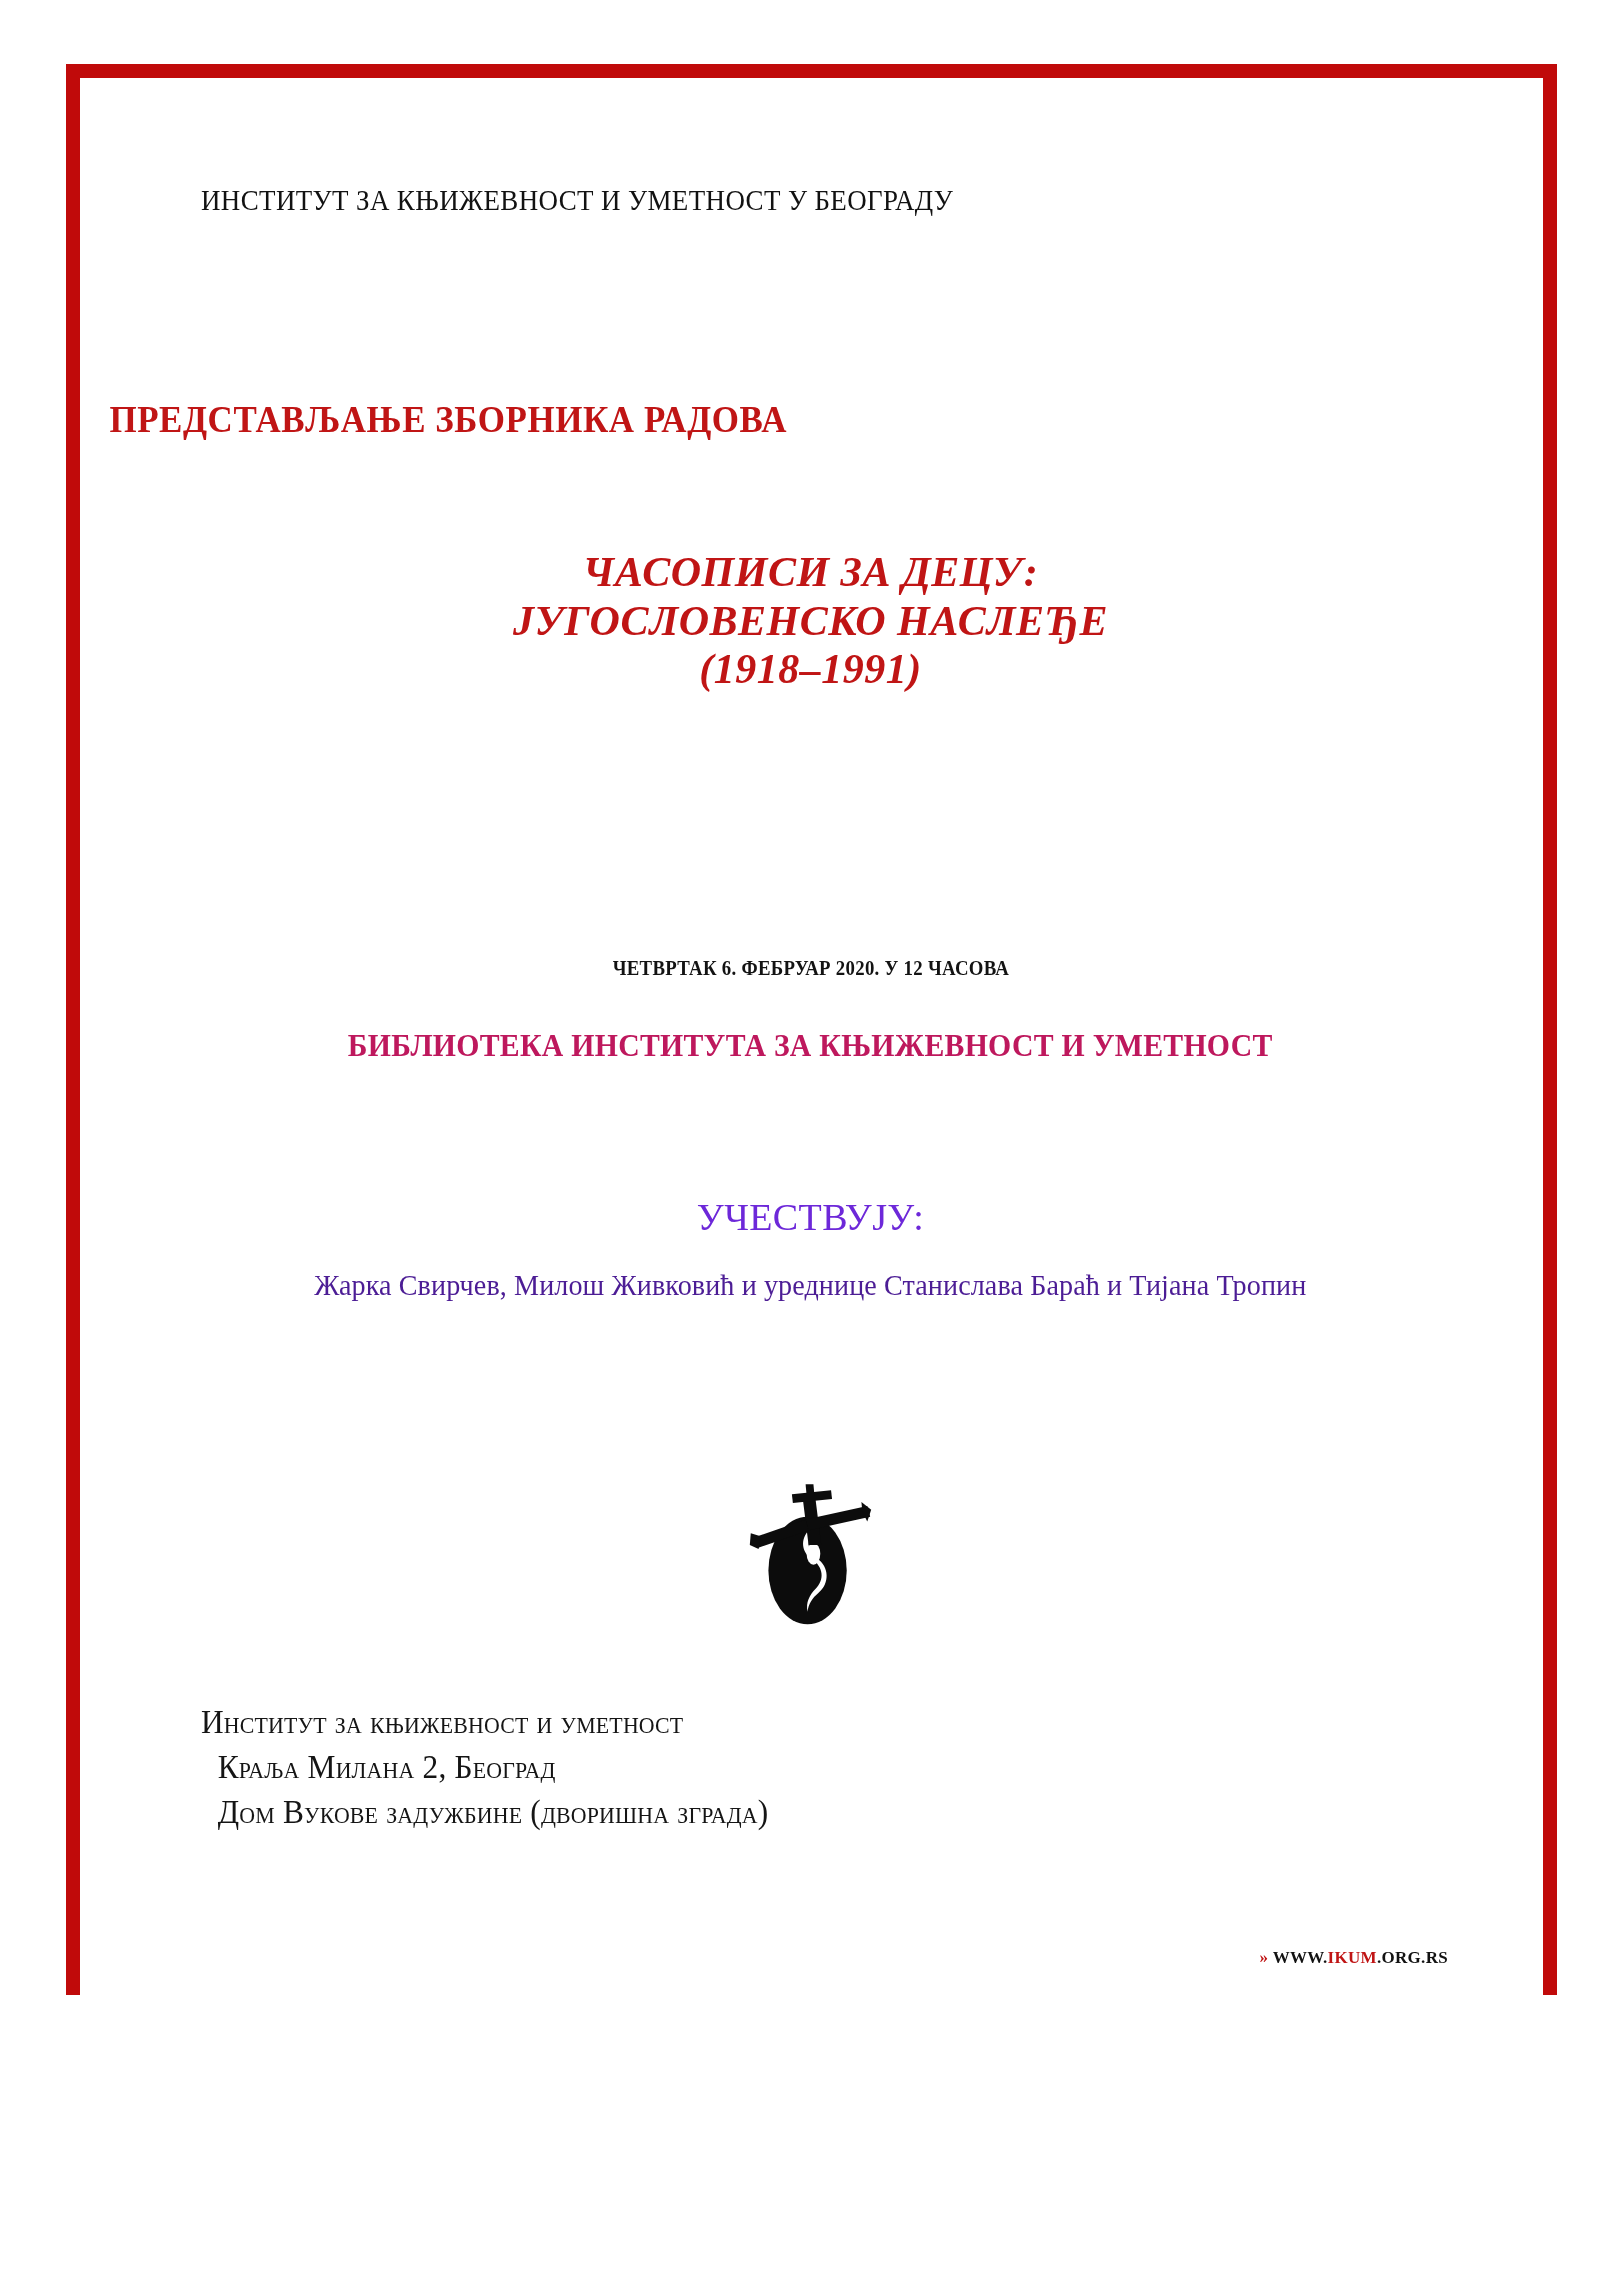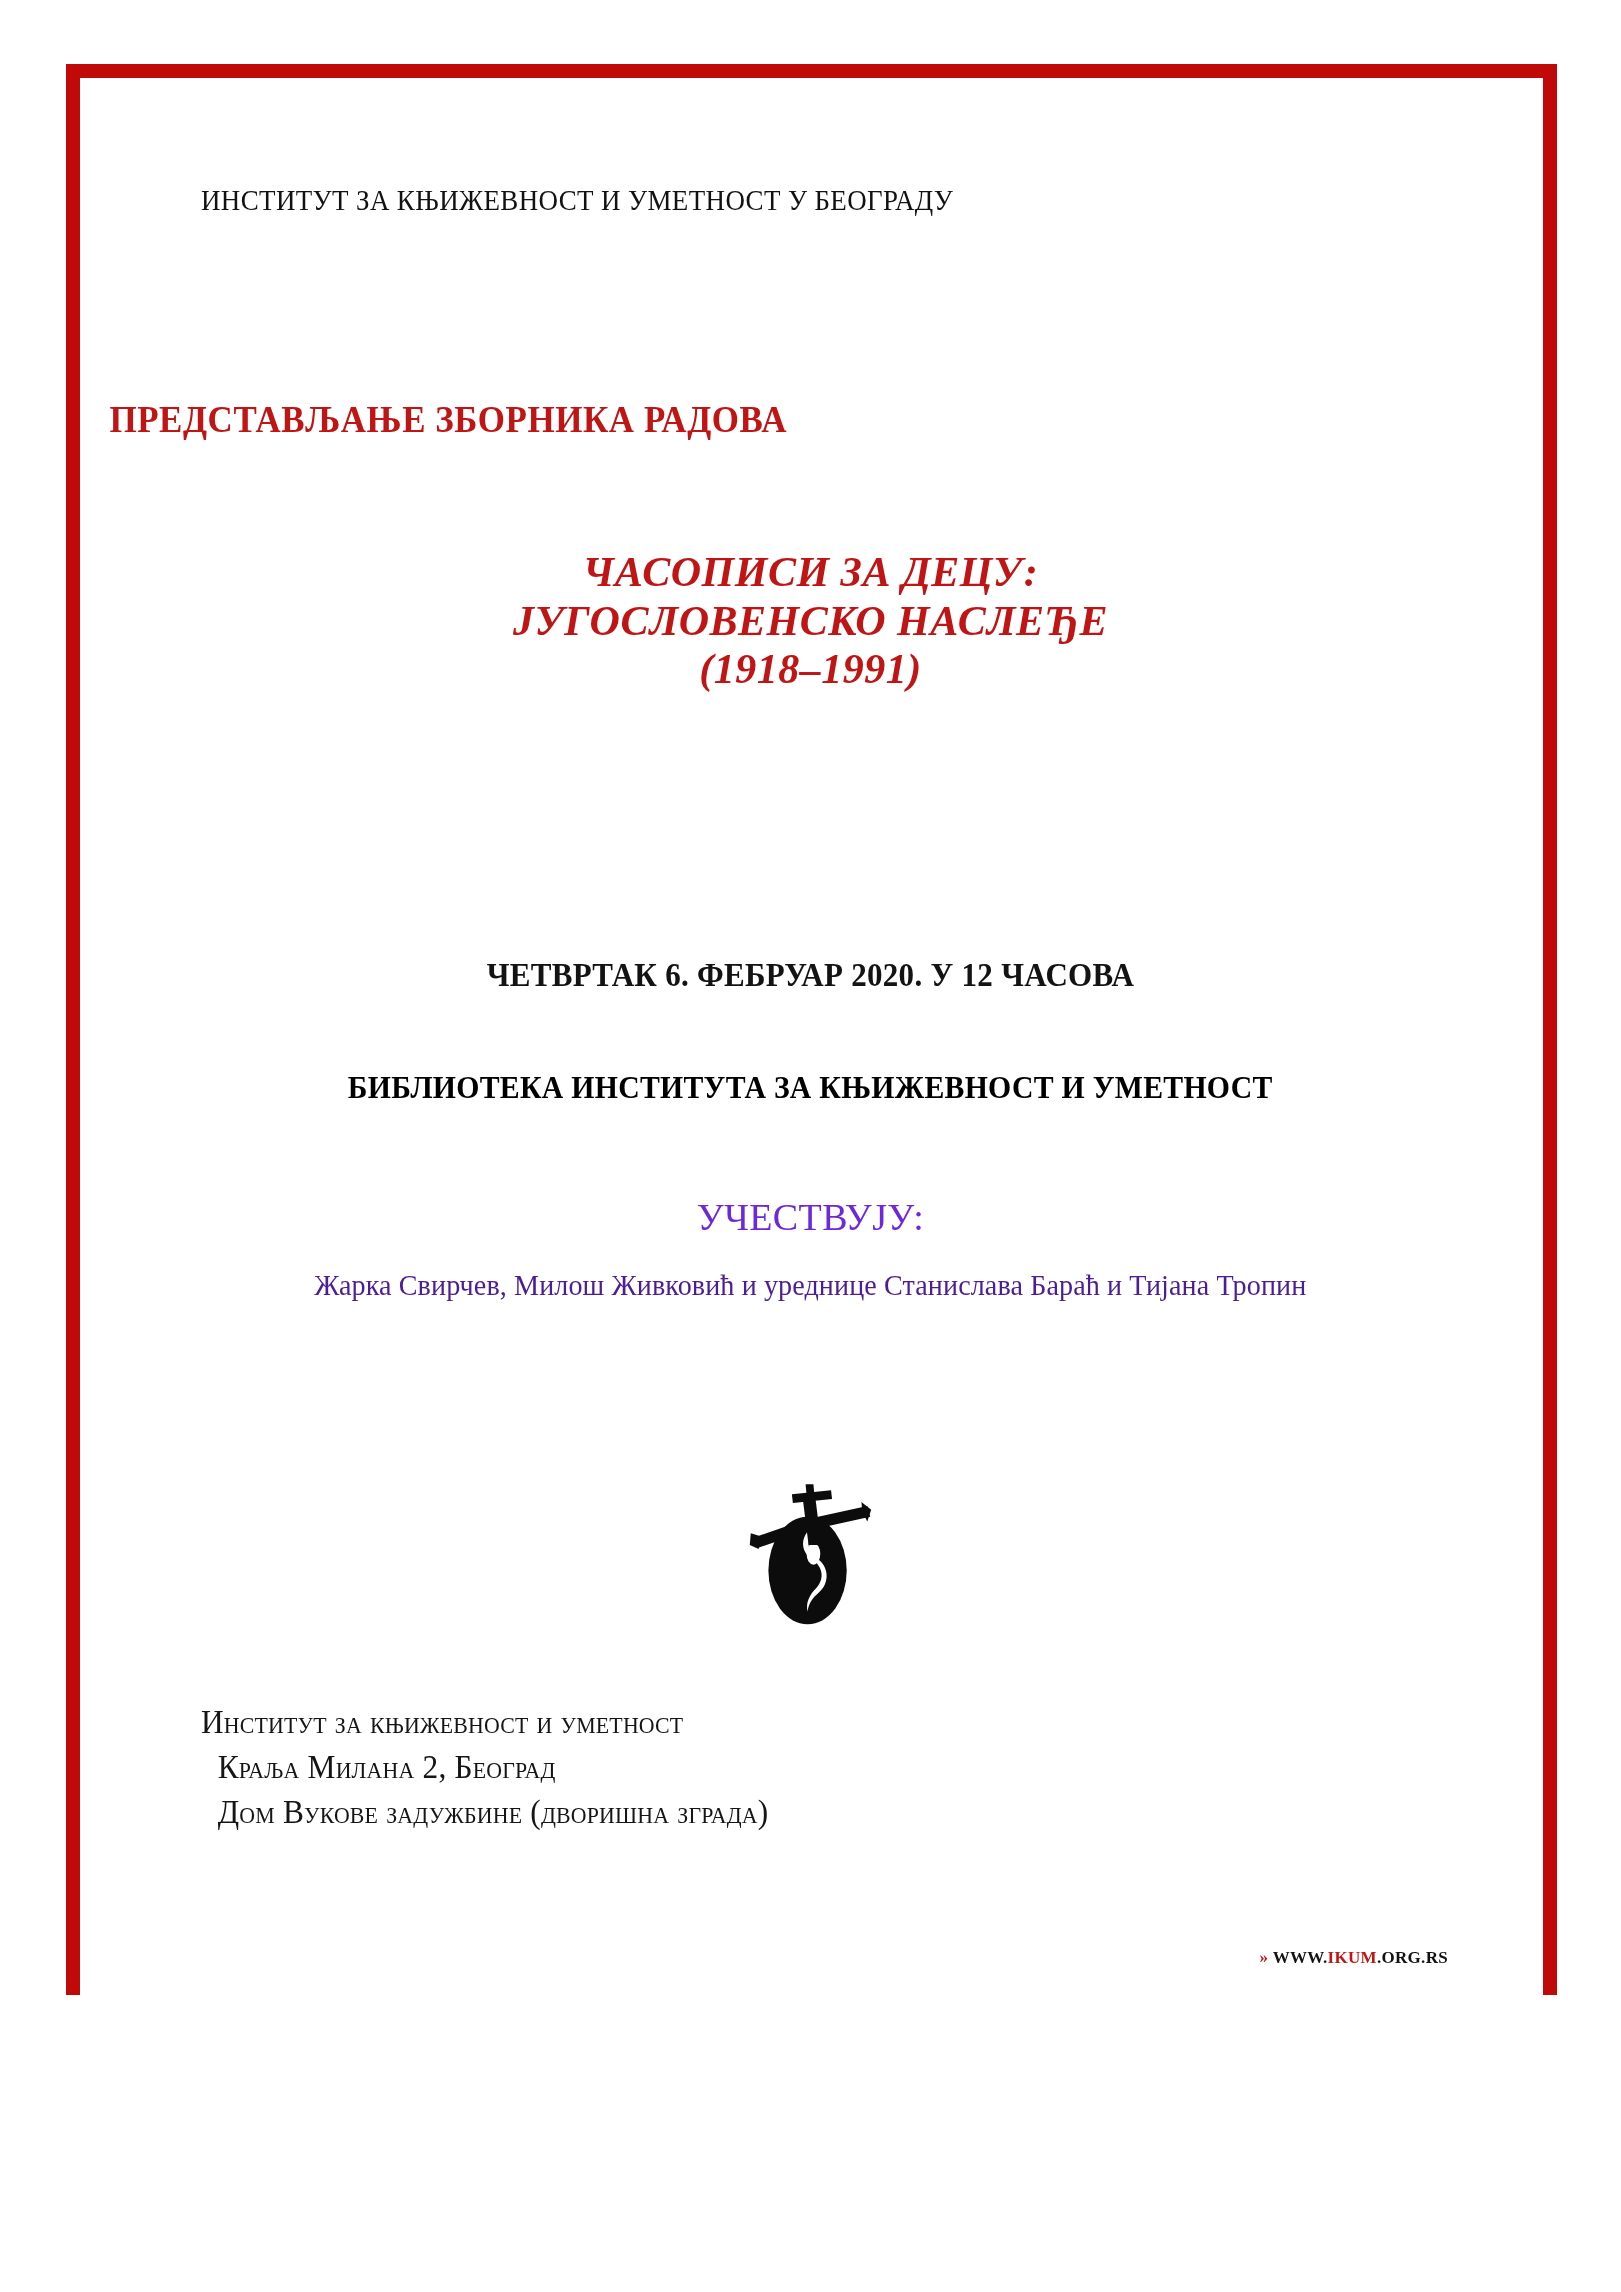--- a/index.html
+++ b/index.html
@@ -86,38 +86,37 @@
     display: block;
   }
 
   
   .event-when {
     position: absolute;
     left: 0;
     top: 879px;
     width: 1461px;
     text-align: center;
-    font-size: 33px;
+    font-size: 20px;
     font-weight: bold;
     color: #131313;
     letter-spacing: 0.3px;
   }
   .event-when span { display:inline-block; transform: scaleX(0.94); }
 
   .event-where {
     position: absolute;
     left: 0;
     top: 949px;
     width: 1461px;
     text-align: center;
     font-size: 32px;
     font-weight: bold;
-    color: #000000;
+    color: #be185d;
     letter-spacing: 0.3px;
-    margin-top: 42px;
   }
   .event-where span { display:inline-block; transform: scaleX(0.93); }
 
   
   .participants-label {
     position: absolute;
     left: 0;
     top: 1117px;
     width: 1461px;
     text-align: center;

